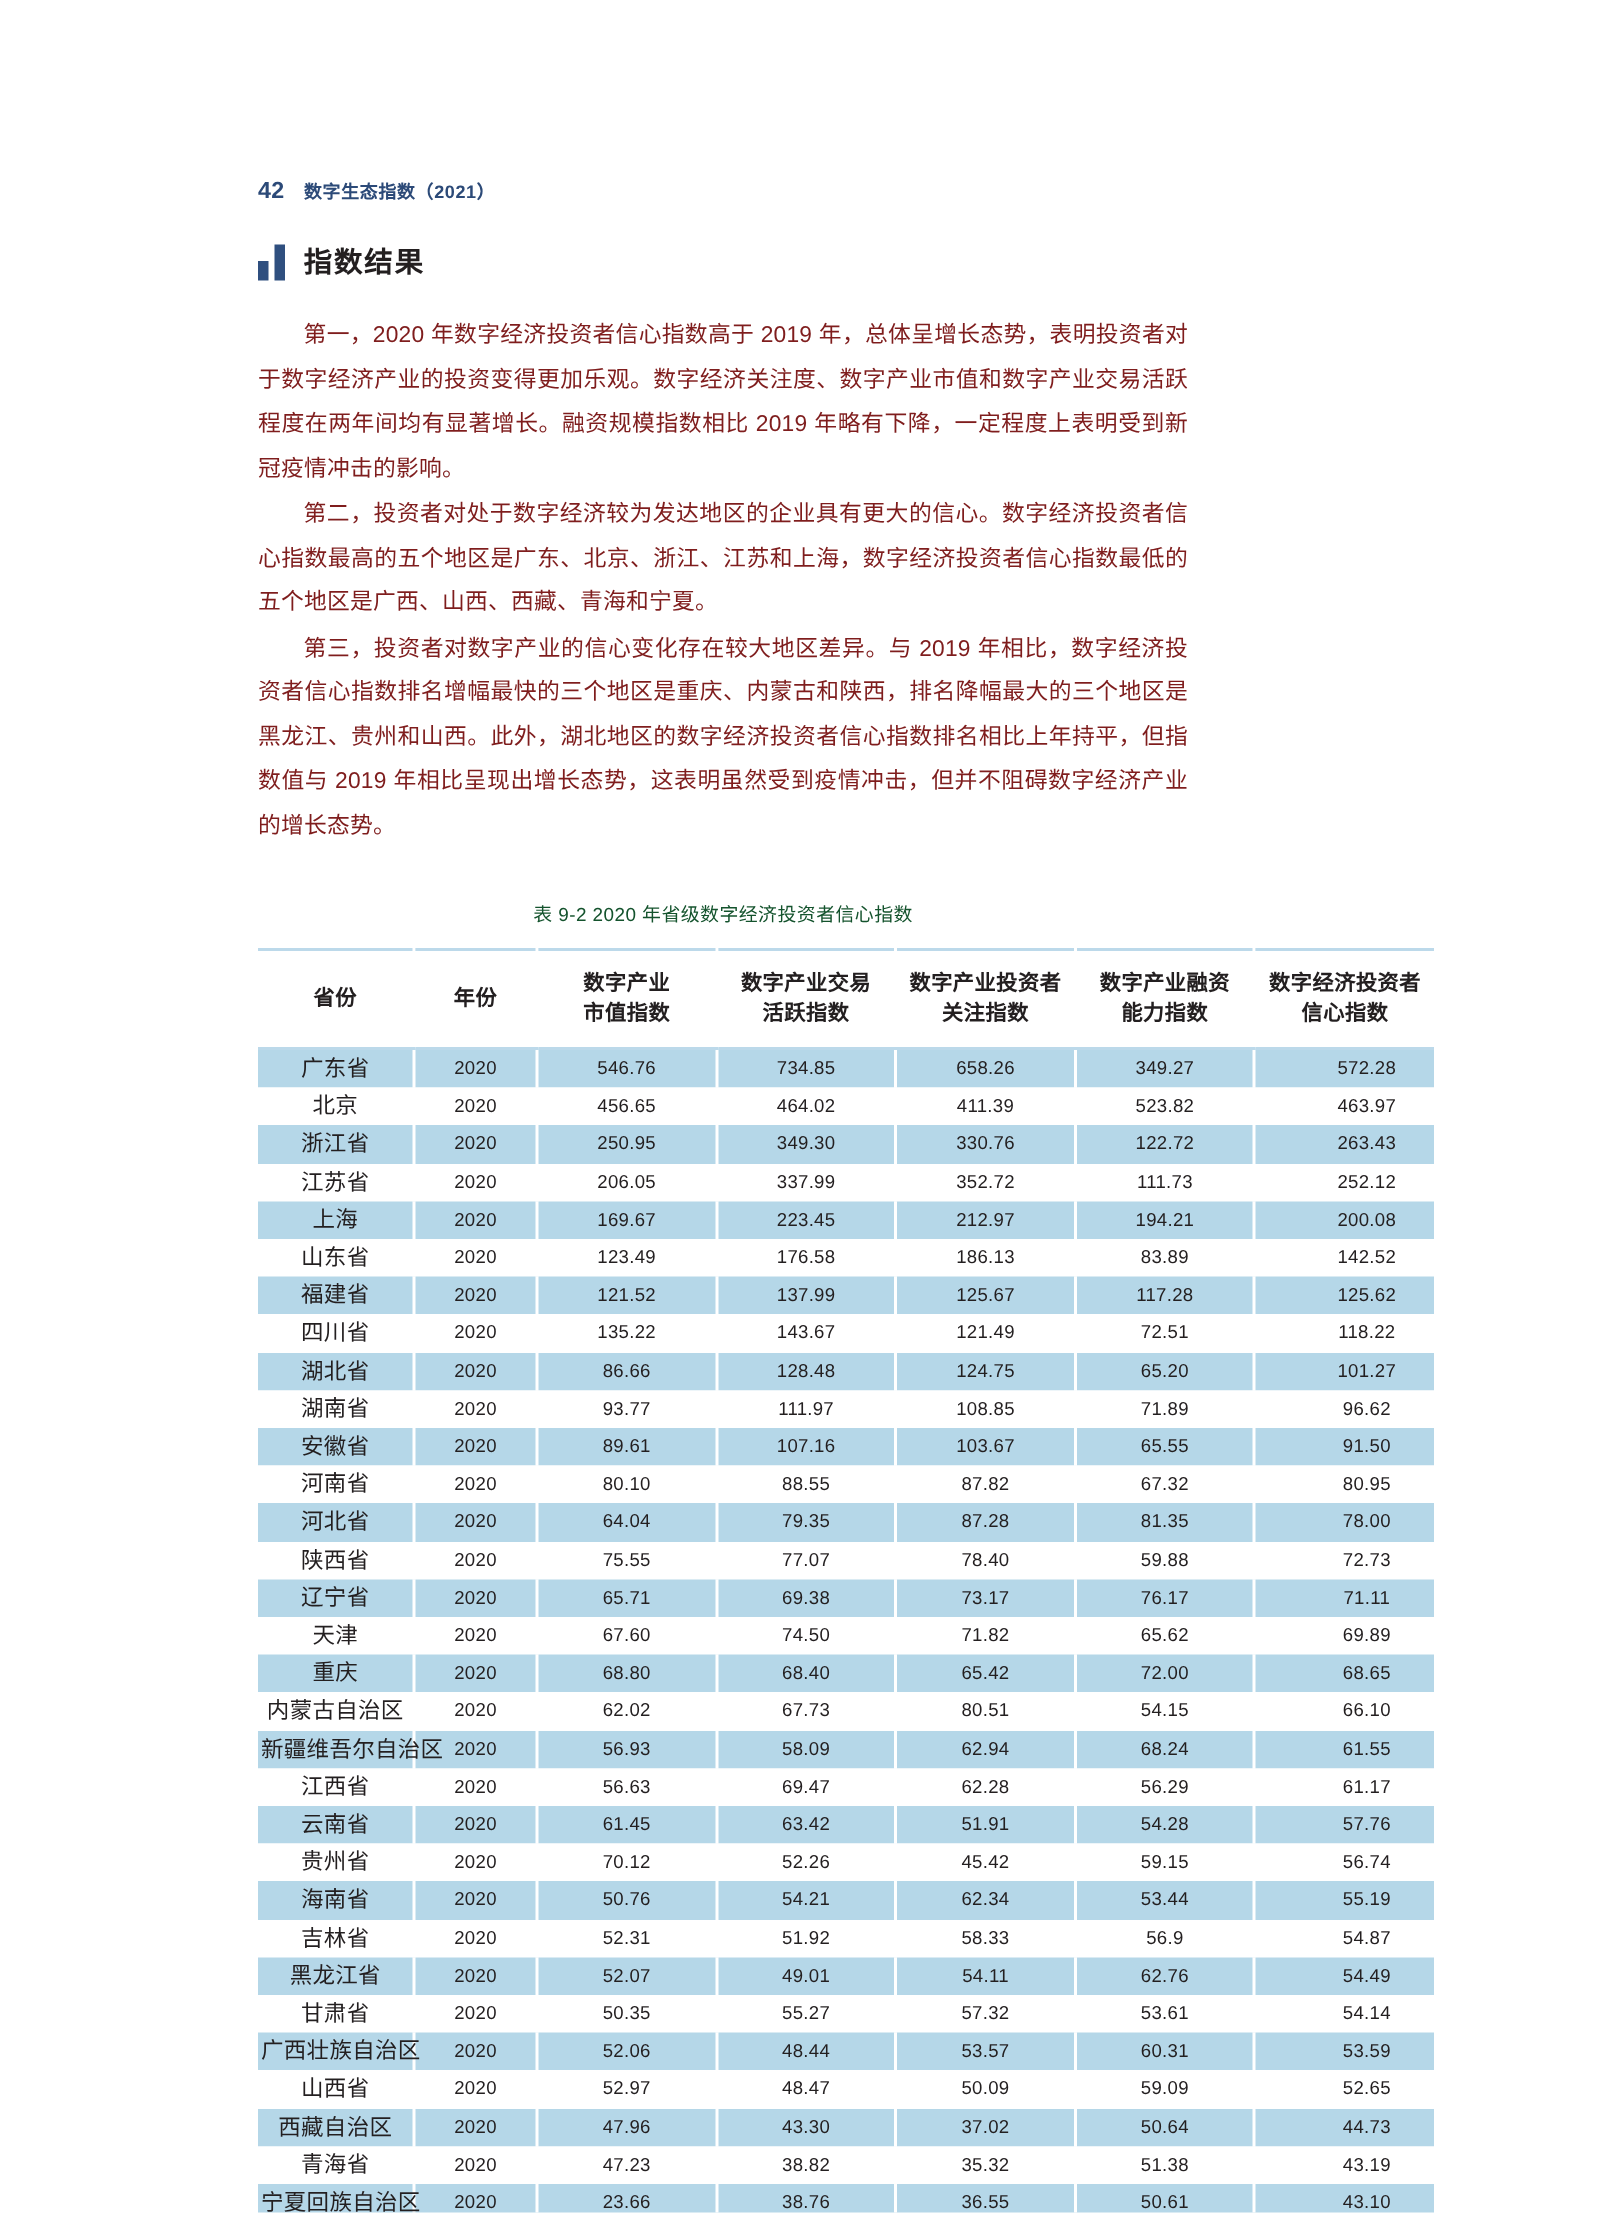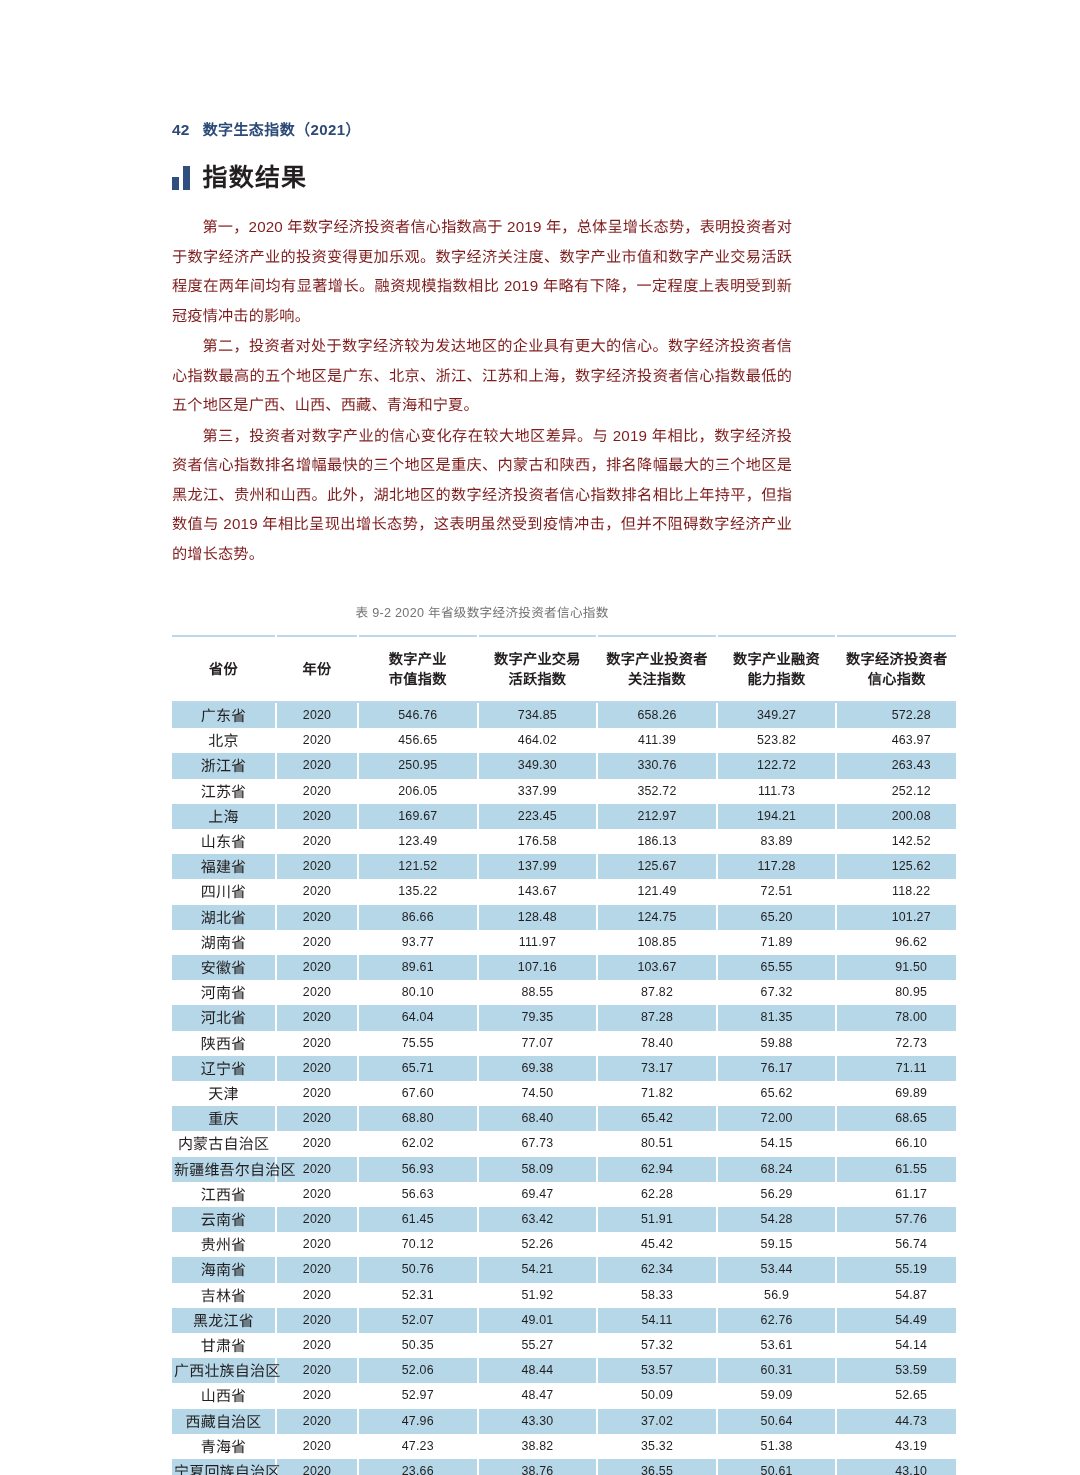--- a/index.html
+++ b/index.html
@@ -34,21 +34,21 @@
     margin: 0 0 26px 0;
     white-space: nowrap;
   }
   .running-head .folio {
     font-size: 15.5px;
     font-weight: bold;
     color: #2c4a78;
     letter-spacing: .2px;
   }
   .running-head .book-title {
-    font-size: 15px;
+    font-size: 12px;
     font-weight: bold;
     color: #2c4a78;
     letter-spacing: .4px;
   }
 
   
   .section-heading {
     display: flex;
     align-items: center;
     gap: 13px;
@@ -61,21 +61,21 @@
     height: 24px;
   }
   .bar-mark i {
     display: block;
     background: #2f4f7f;
     width: 7px;
   }
   .bar-mark i.small { height: 13px; }
   .bar-mark i.large { height: 24px; }
   .section-heading .title {
-    font-size: 25px;
+    font-size: 19px;
     font-weight: bold;
     color: #231f20;
     letter-spacing: 1.2px;
     line-height: 1;
   }
 
   
   .prose { margin: 0; }
   .prose p {
     margin: 0 0 1px 0;
@@ -86,21 +86,21 @@
     text-justify: inter-ideograph;
     color: #7f1d1d;
     letter-spacing: .15px;
   }
 
   
   .table-caption {
     margin: 34px 0 14px 0;
     text-align: center;
     font-size: 12.6px;
-    color: #737373;
+    color: #14532d;
     letter-spacing: .3px;
   }
 
   table.data {
     border-collapse: collapse;
     width: 784px;
     margin: 0 auto;
     table-layout: fixed;
     font-size: 12.4px;
   }

